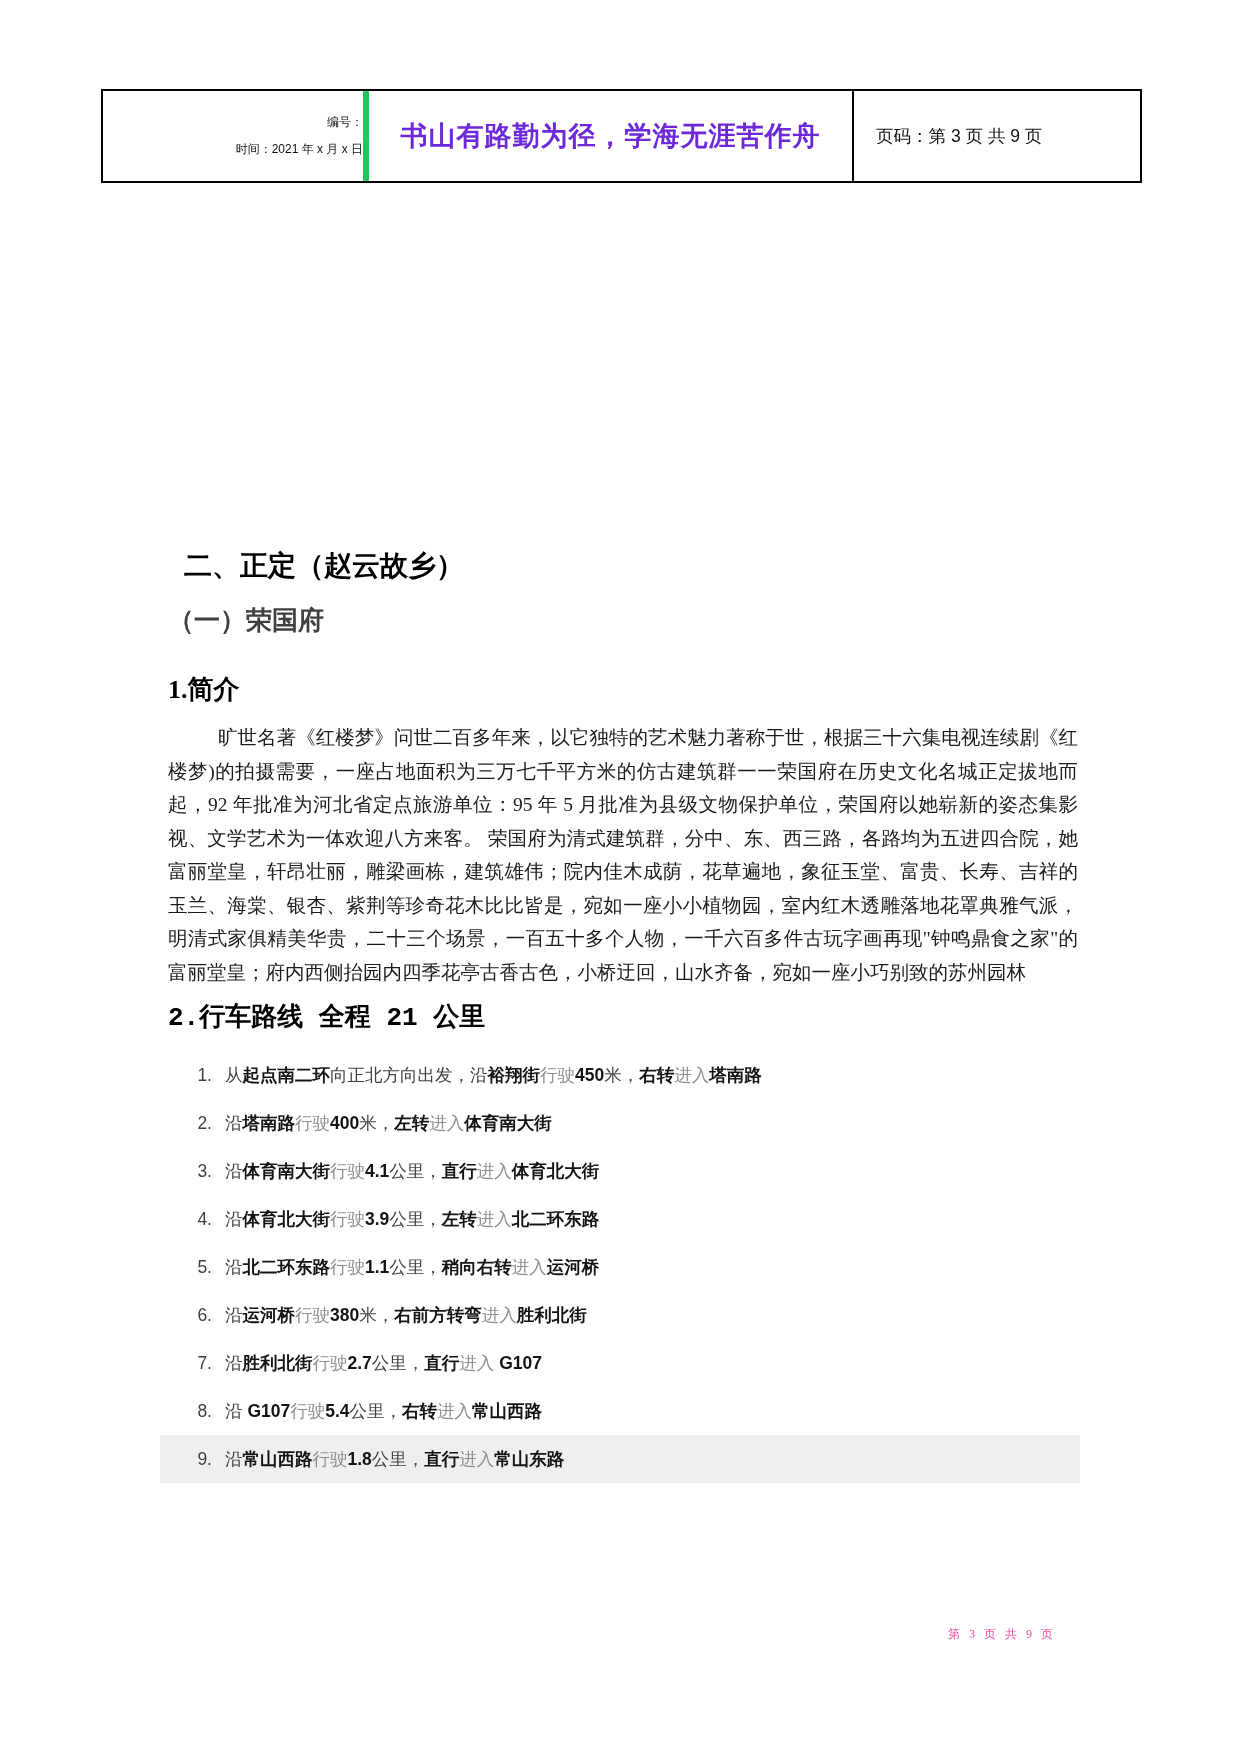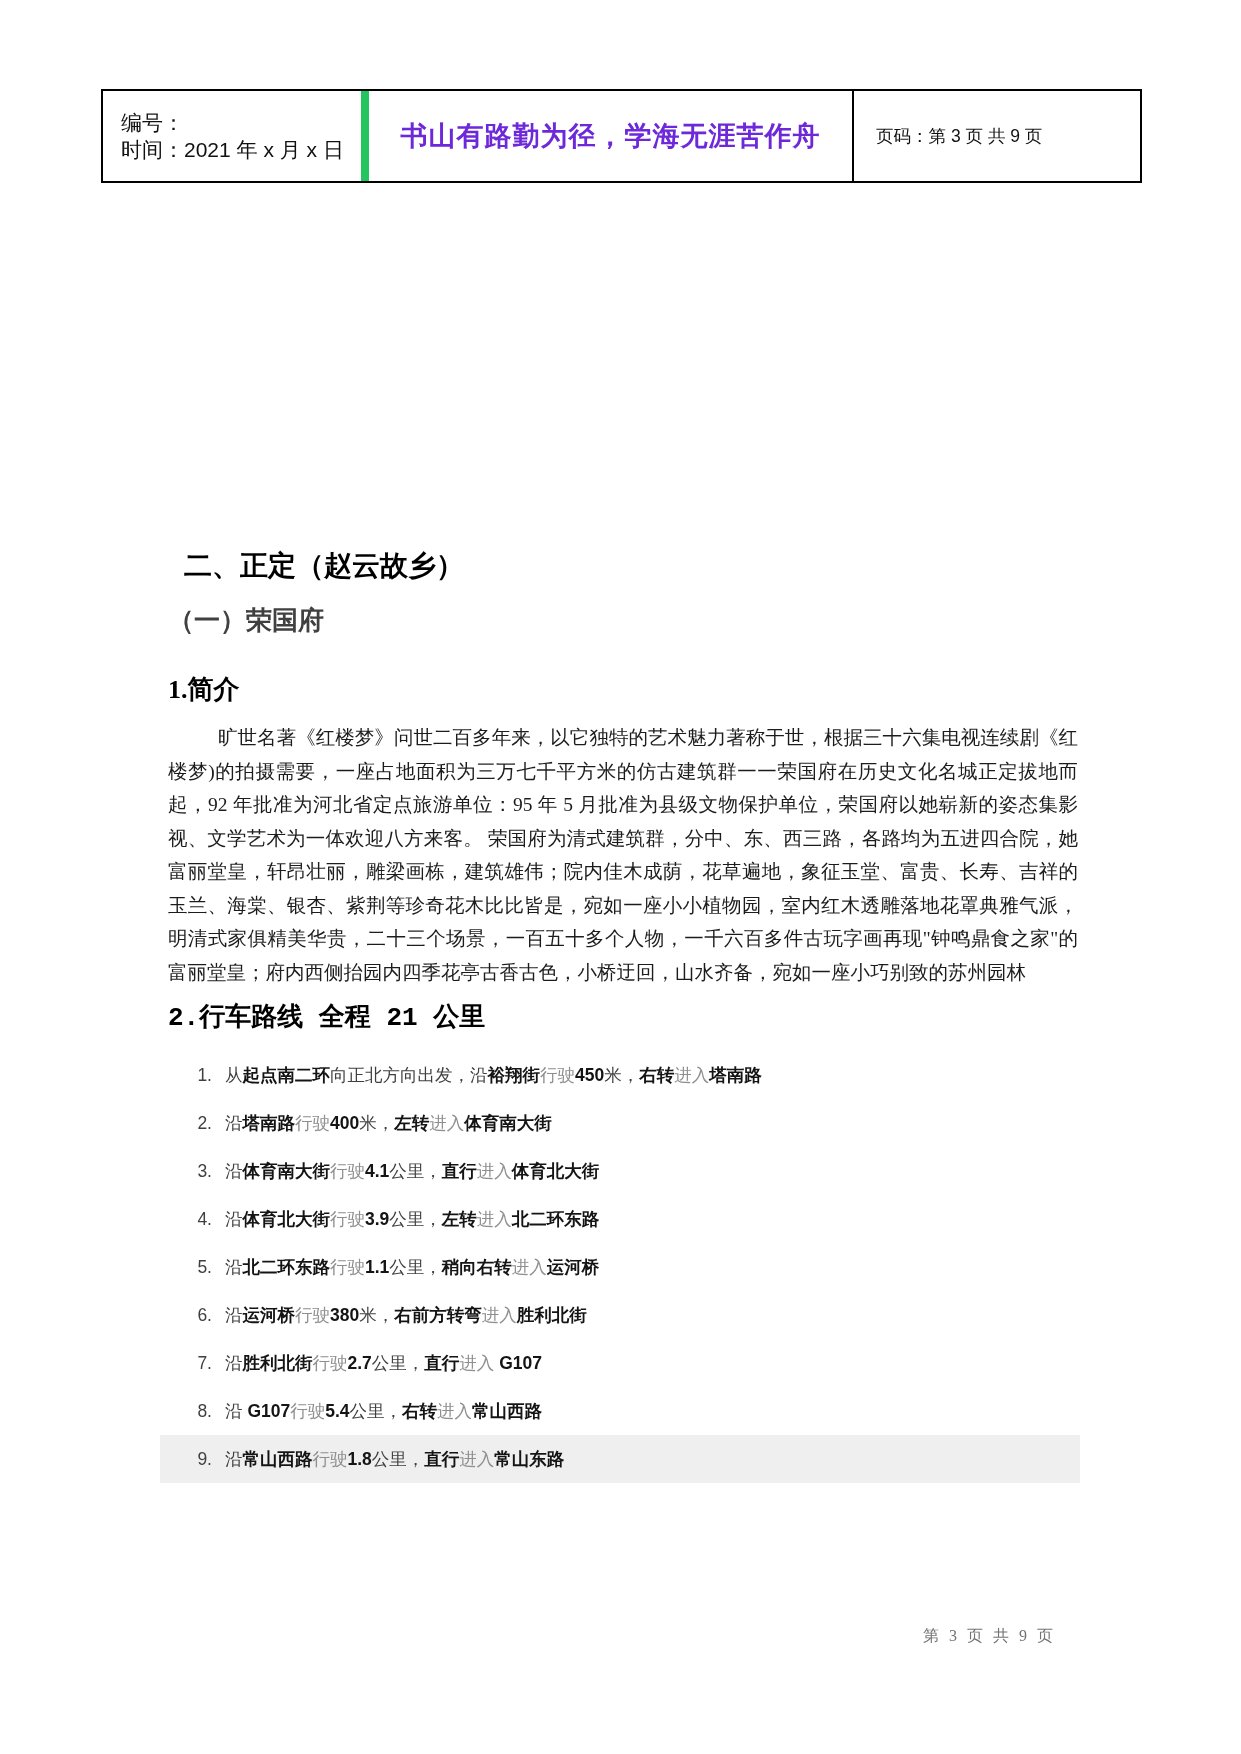--- a/index.html
+++ b/index.html
@@ -15,24 +15,24 @@
   .hdr-table{
     position:absolute;left:101px;top:89px;
     width:1041px;height:94px;
     display:flex;
     border:2px solid #000000;
     box-sizing:border-box;
     background:#ffffff;
   }
   .hdr-cell{box-sizing:border-box;display:flex;flex-direction:column;justify-content:center;}
   .hdr-cell-left{
-    width:267px;border-right:8px solid #22c55e;
+    width:267px;border-right:6px solid #22c55e;
     padding-left:18px;
     font-family:"Liberation Sans","DejaVu Sans",sans-serif;
-    font-size:21px;line-height:27px;color:#111111;
+    font-size:12px;line-height:27px;color:#111111;text-align:right;
   }
   .hdr-cell-mid{
     width:487px;border-right:2px solid #000000;
     align-items:center;
   }
   .slogan{
     font-family:"Liberation Sans","DejaVu Sans",sans-serif;
     font-weight:bold;font-size:27px;color:#ff0000;
     letter-spacing:1px;white-space:nowrap;
   }
@@ -81,21 +81,21 @@
     display:inline-block;width:52px;flex:0 0 52px;
     text-align:right;color:#3f3f3f;margin-right:13px;
   }
   .route-text{white-space:nowrap;}
   .seg-plain{color:#3f3f3f;}
   .seg-muted{color:#8f8f8f;}
   .seg-bold{color:#141414;font-weight:bold;}
   
   .footer{
     position:absolute;top:1626px;right:185px;
-    font-size:16px;letter-spacing:3px;color:#737373;
+    font-size:12px;letter-spacing:3px;color:#ec4899;
     font-family:"Liberation Serif","DejaVu Serif",serif;
   }
 </style>
 </head>
 <body>
 
 <div class="page">
 
   <div class="hdr-table">
     <div class="hdr-cell hdr-cell-left">

